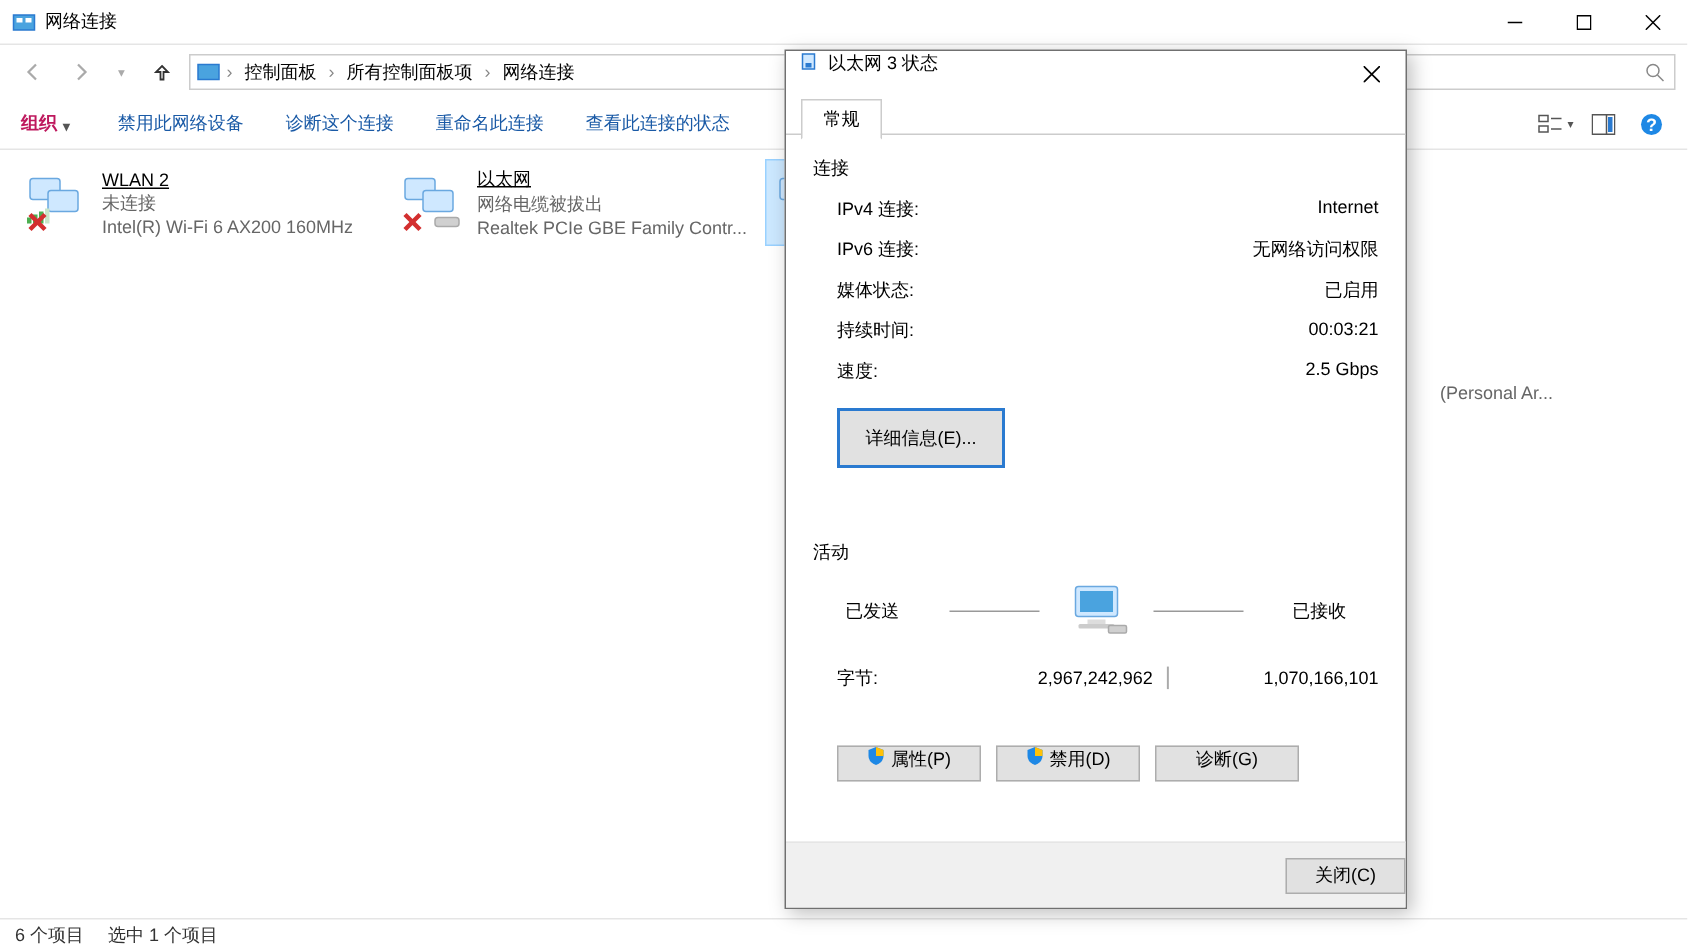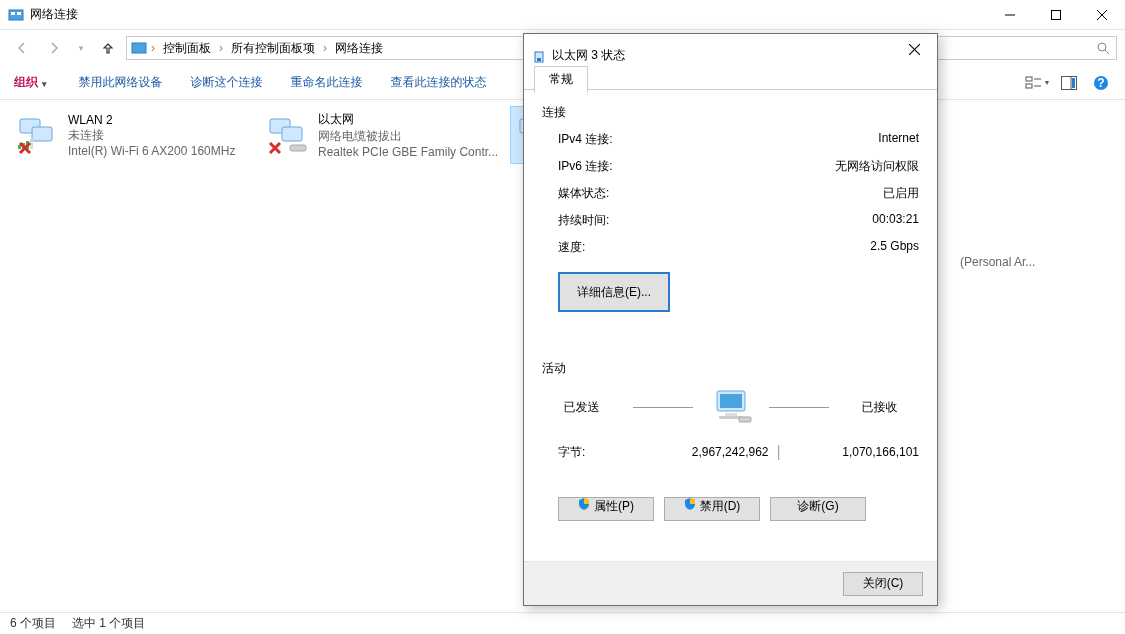--- a/index.html
+++ b/index.html
@@ -31,31 +31,31 @@
 .toolbar .spacer { flex: 1; }
 .toolbar .ricon { width: 28px; height: 22px; display: flex; align-items: center; justify-content: center; margin-left: 4px; }
 
 
 .content { position: relative; padding: 6px 10px; height: calc(634px - 30px - 36px - 34px - 22px); overflow: hidden; }
 .ncitems { display: flex; flex-wrap: wrap; align-content: flex-start; }
 .ncitem { width: 250px; height: 58px; display: flex; align-items: center; padding: 4px 6px; gap: 8px; }
 .ncitem.selected { background: #cce8ff; border: 1px solid #99d1ff; padding: 3px 5px; }
 .ncicon { width: 44px; height: 44px; flex-shrink: 0; position: relative; }
 .nctext { display: flex; flex-direction: column; overflow: hidden; }
-.nctext .l1 { color: #000; white-space: nowrap; overflow: hidden; text-overflow: ellipsis; }
+.nctext .l1 { color: #000; white-space: nowrap; overflow: hidden; text-overflow: ellipsis; text-decoration: underline; }
 .nctext .l2 { color: #666; white-space: nowrap; overflow: hidden; text-overflow: ellipsis; }
 .nctext .l3 { color: #666; white-space: nowrap; overflow: hidden; text-overflow: ellipsis; }
 .hiddenitem { color: #666; position: absolute; left: 960px; top: 155px; white-space: nowrap; }
 
 
 .statusbar { position: absolute; bottom: 0; left: 0; right: 0; height: 22px; display: flex; align-items: center; padding: 0 10px; border-top: 1px solid #e5e5e5; color: #333; gap: 16px; }
 
 
 .dialog { position: absolute; left: 523px; top: 33px; width: 415px; height: 573px; background: #fff; border: 1px solid #707070; box-shadow: 3px 3px 12px rgba(0,0,0,.25); display: flex; flex-direction: column; }
-.dtitlebar { height: 30px; display: flex; align-items: flex-end; padding: 0 8px; }
+.dtitlebar { height: 30px; display: flex; align-items: flex-start; padding: 0 8px; }
 .dtitlebar .icon { width: 14px; height: 14px; margin-right: 6px; }
 .dtitlebar .dtitle { flex: 1; }
 .dtitlebar .dclose { width: 30px; height: 30px; display:flex; align-items:center; justify-content:center; }
 
 .tabs { height: 26px; display: flex; align-items: flex-end; padding-left: 10px; border-bottom: 1px solid #ccc; }
 .tab { padding: 4px 14px; border: 1px solid #ccc; border-bottom: 1px solid #fff; background: #fff; position: relative; top: 4px; }
 
 .dbody { flex: 1; padding: 14px 18px 10px 18px; display: flex; flex-direction: column; }
 .grouptitle { margin-bottom: 10px; }
 .kvlist { padding-left: 16px; }
@@ -73,21 +73,21 @@
 
 .bytesrow { display: flex; padding-left: 16px; align-items: center; }
 .bytesrow .blabel { width: 80px; }
 .bytesrow .bval { flex: 1; text-align: right; }
 .bytesrow .bdiv { width: 20px; text-align: center; color: #aaa; font-size: 16px; }
 
 .dbuttons { display: flex; gap: 10px; padding-left: 16px; margin-top: 36px; }
 .dbtn { width: 96px; height: 24px; border: 1px solid #adadad; background: #e1e1e1; display: flex; align-items: flex-start; justify-content: center; gap: 4px; cursor: default; }
 .shield { width: 12px; height: 12px; }
 
-.dfooter { height: 44px; border-top: 1px solid #e5e5e5; display: flex; align-items: center; justify-content: flex-end; padding-right: 14px; background: #f0f0f0; }
+.dfooter { height: 44px; border-top: 1px solid #e5e5e5; display: flex; align-items: center; justify-content: flex-end; background: #f0f0f0; }
 .closebtn { width: 80px; height: 24px; border: 1px solid #adadad; background: #e1e1e1; display: flex; align-items: center; justify-content: center; cursor: default; }
 
 
 .chev::before { content: "▾"; color:#555; font-size:9px; }
 </style>
 </head>
 <body>
 
 <div class="titlebar">
   <span class="icon">

